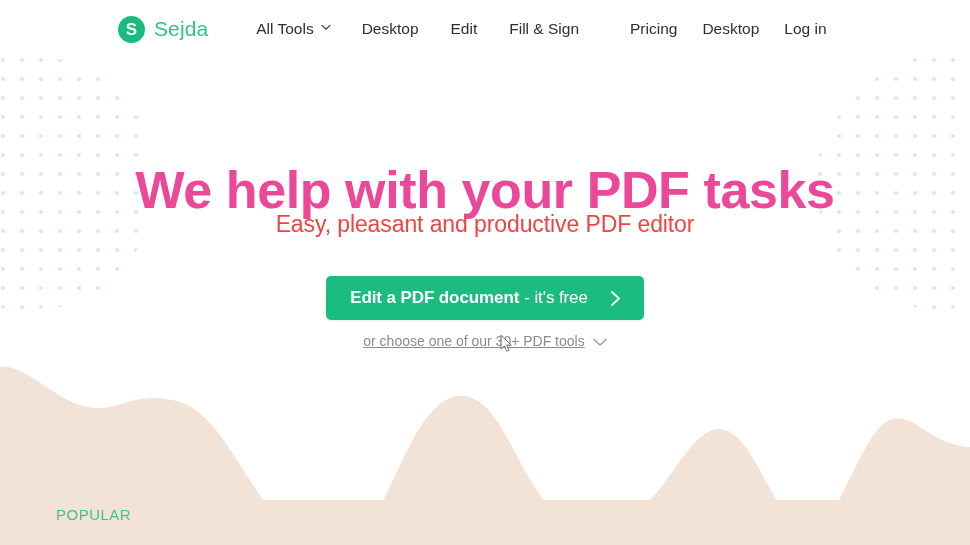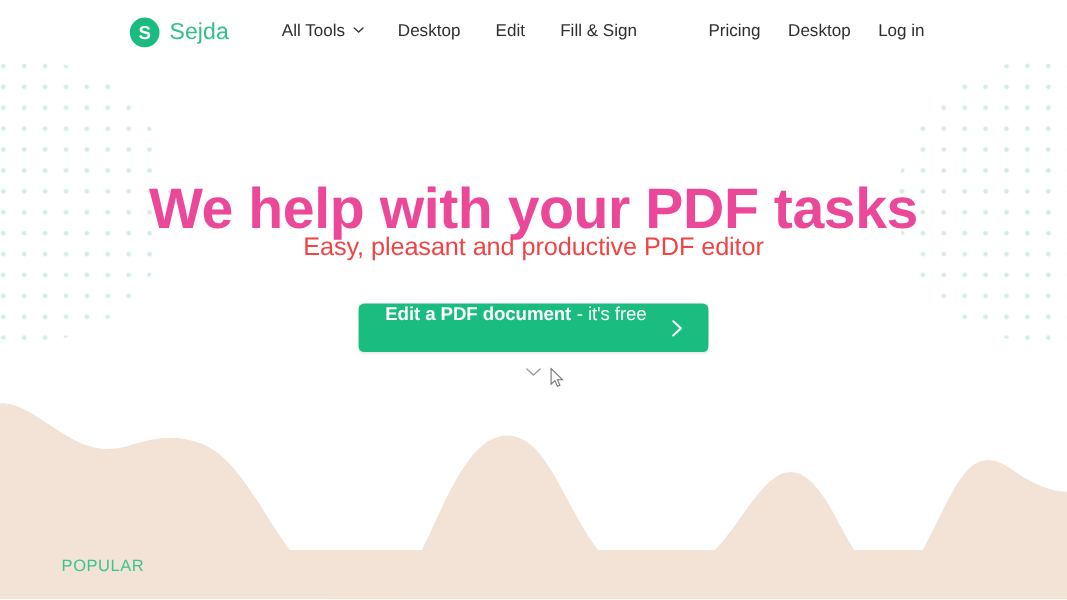--- a/index.html
+++ b/index.html
@@ -64,21 +64,21 @@
 
   .nav-main {
     display:flex;
     align-items:center;
     margin-left:48px;
     gap:32px;
   }
   .nav-right {
     display:flex;
     align-items:center;
-    margin-left:65px;
+    margin-left:51px;
     gap:25px;
   }
   .nav-link {
     color:#2d2d33;
     font-size:15.5px;
     text-decoration:none;
     white-space:nowrap;
     display:flex;
     align-items:center;
     gap:7px;
@@ -126,20 +126,21 @@
   }
   .cta {
     background:#1BBC80;
     border:none;
     border-radius:5px;
     height:44px;
     padding:0 22px 0 24px;
     color:#ffffff;
     font-size:17px;
     display:flex;
+    align-items:center;
     gap:0px;
     cursor:pointer;
     box-shadow:0 1px 2px rgba(0,0,0,0.08);
     font-family:"Liberation Sans", sans-serif;
   }
   .cta-strong { font-weight:bold; letter-spacing:-0.1px; }
   .cta-light { font-weight:normal; margin-left:5px; letter-spacing:-0.1px; }
   .cta-arrow { margin-left:22px; display:flex; align-items:center; }
 
   .sub-cta {
@@ -266,20 +267,21 @@
         <span class="cta-light">- it's free</span>
         <span class="cta-arrow">
           <svg width="12" height="17" viewBox="0 0 12 17">
               <path d="M2 2 L9 8.5 L2 15" stroke="#ffffff" stroke-width="1.8" fill="none" stroke-linecap="round" stroke-linejoin="round"></path>
             </svg>
         </span>
       </button>
     </div>
 
     <a class="sub-cta" href="#">
+      <span>or choose one of our 30+ PDF tools</span>
       <span class="chev">
         <svg width="14" height="9" viewBox="0 0 14 9">
             <path d="M1 1.5 L7 7 L13 1.5" stroke="#9a9aa0" stroke-width="1.3" fill="none" stroke-linecap="round"></path>
           </svg>
       </span>
     </a>
   </div>
 
   <div class="wave-fill-block"></div>
   <svg class="wave" viewBox="0 0 970 190" width="970" height="190" preserveAspectRatio="none" aria-hidden="true">

